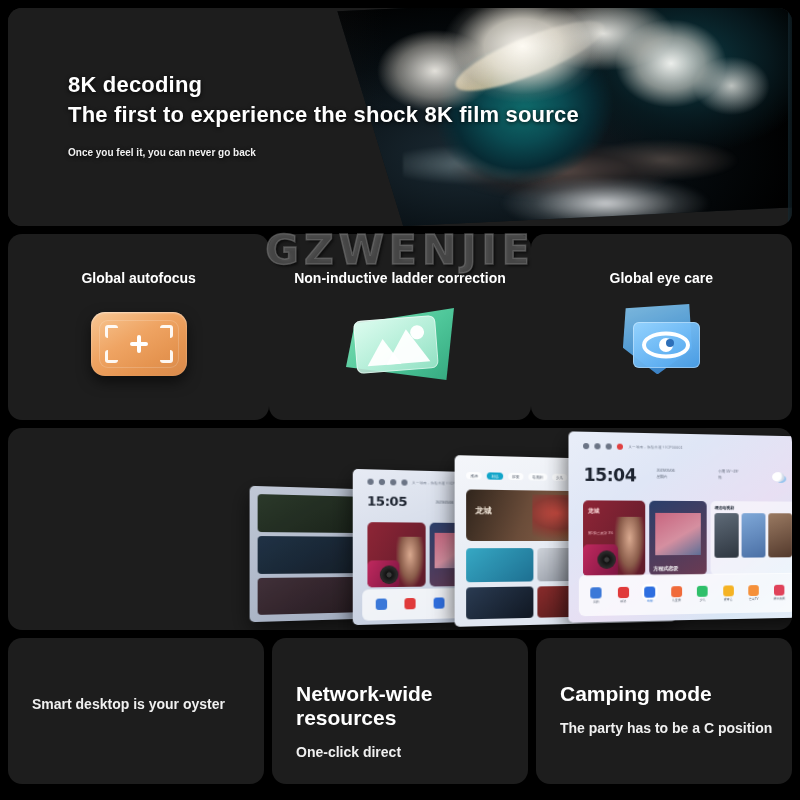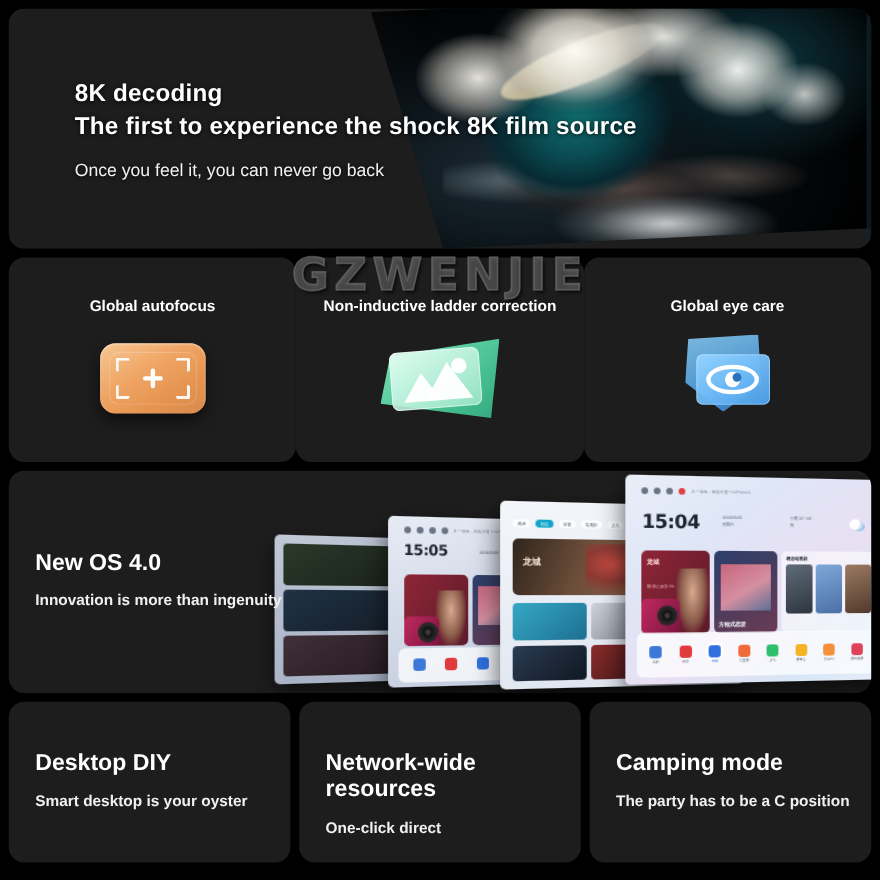--- a/index.html
+++ b/index.html
@@ -12,21 +12,21 @@
   .page { position:relative; width:800px; height:800px; background:#000;
           padding:8px; display:flex; flex-direction:column; gap:8px; }
 
   .card { background:#1d1d1d; border-radius:14px; position:relative; overflow:hidden; }
 
   
   .hero { height:218px; }
   .hero-text { position:absolute; left:24px; top:62px; z-index:6;margin-left:36px; }
   .hero-h1 { font-size:22px; font-weight:bold; color:#fff; letter-spacing:.2px;
              line-height:1.38; text-shadow:0 1px 4px rgba(0,0,0,.85); }
-  .hero-sub { margin-top:16px; font-size:16px; font-weight:normal; color:#f2f2f2;
+  .hero-sub { margin-top:16px; font-size:10px; font-weight:bold; color:#f2f2f2;
               text-shadow:0 1px 4px rgba(0,0,0,.85); }
 
   
   .tv-wrap { position:absolute; right:-6px; top:-18px; width:470px; height:236px; z-index:3; }
   .tv-panel { position:absolute; inset:0;
               clip-path: polygon(2% 9%, 100% 0%, 100% 92%, 16% 100%); }
   .wave { position:absolute; inset:0; overflow:hidden; }
   .wave-bg { position:absolute; inset:0;
      background:
        radial-gradient(ellipse 40% 55% at 76% 30%, #0d3b44 0%, rgba(8,28,34,.85) 45%, rgba(0,0,0,0) 72%),
@@ -497,29 +497,24 @@
           </div>
           <div class="app">
             <span class="sq" style="background:#e0425a"></span>
             <span class="nm">腾讯视频</span>
           </div>
         </div>
       </div>
 
     </div>
 
-    <div class="os-text">
-      <div class="os-h1">New OS 4.0</div>
-      <div class="os-sub">Innovation is more than ingenuity</div>
-    </div>
   </section>
 
   <section class="bot-row">
     <div class="card bot">
-      <div class="bot-h1">Desktop DIY</div>
       <div class="bot-sub">Smart desktop is your oyster</div>
     </div>
     <div class="card bot">
       <div class="bot-h1">Network-wide resources</div>
       <div class="bot-sub">One-click direct</div>
     </div>
     <div class="card bot">
       <div class="bot-h1">Camping mode</div>
       <div class="bot-sub">The party has to be a C position</div>
     </div>

